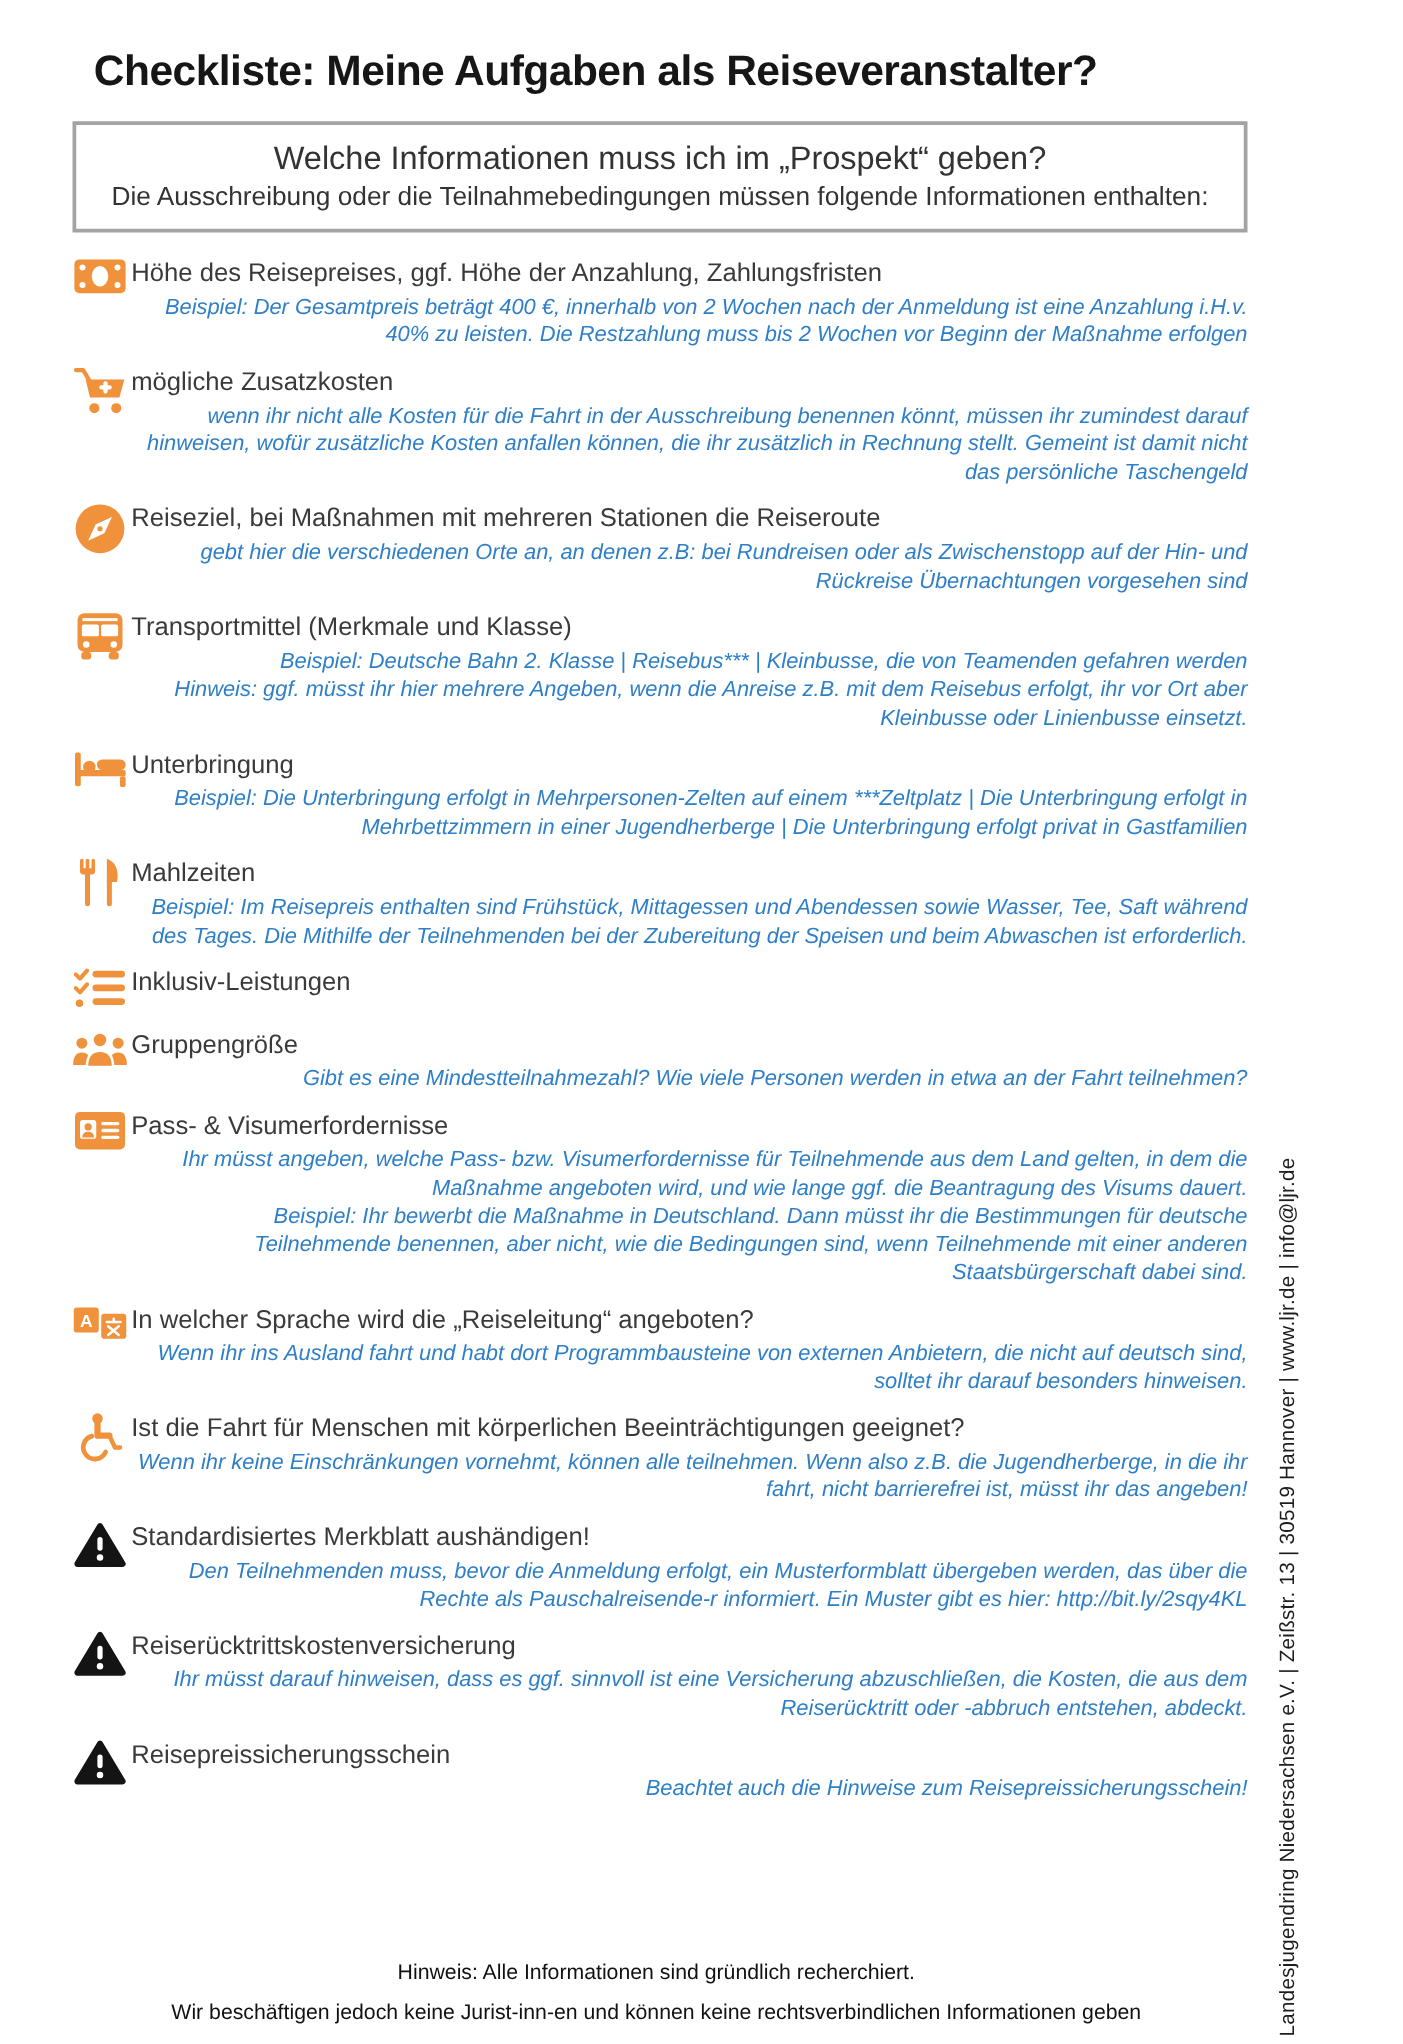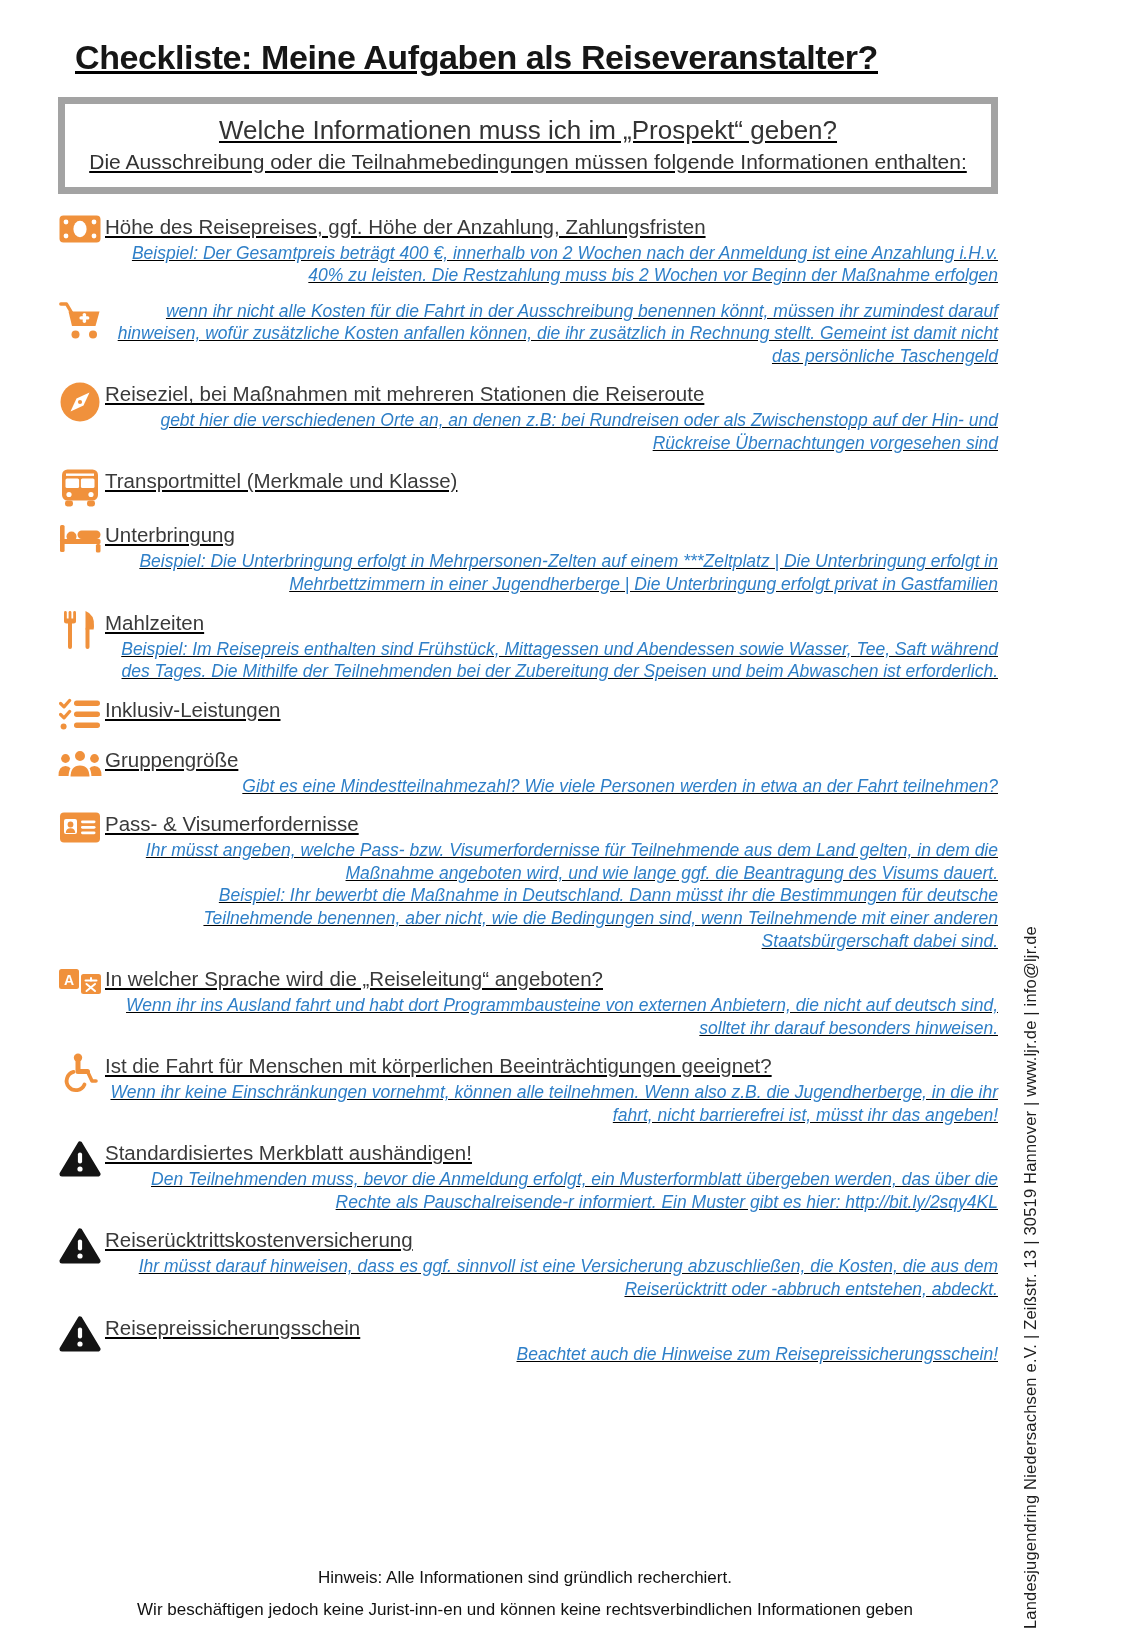--- a/index.html
+++ b/index.html
@@ -4,30 +4,29 @@
 <style>
   html,body{margin:0;padding:0;background:#ffffff;}
   .page{
     position:relative;
     width:1086px;height:1635px;
     background:#ffffff;
     font-family:"Liberation Sans", sans-serif;
     overflow:hidden;
     box-sizing:border-box;
     padding:34px 88px 0 58px;
-    text-decoration:underline;
   }
   .doc-title{
     font-size:34px;font-weight:700;color:#161616;
     letter-spacing:-0.4px;
     margin:4px 0 0 17px;
   }
   .info-box{
     margin-top:20px;
-    border:7px solid #a3a3a3;
+    border:3px solid #a3a3a3;
     padding:10px 8px 13px;
     text-align:center;
   }
   .info-box-title{font-size:26px;color:#333;line-height:1.25;}
   .info-box-subtitle{font-size:21px;color:#333;margin-top:3px;}
   .items{margin-top:19px;}
   .item{display:flex;gap:3px;margin-bottom:13px;}
   .item-icon{
     flex:0 0 44px;width:44px;
     display:flex;justify-content:center;align-items:flex-start;
@@ -89,20 +88,21 @@
           <svg width="42" height="39" viewBox="0 0 42 39">
             <path d="M1.8 3 h5.7 l5 8.5" stroke="currentColor" stroke-width="3.4" fill="none" stroke-linecap="round" stroke-linejoin="round"></path>
             <path d="M9.5 10.5 h31 l-4 14.5 H13 z" fill="currentColor"></path>
             <rect x="20.4" y="15.2" width="10" height="3.4" rx="1.7" fill="#fff"></rect>
             <rect x="23.7" y="11.9" width="3.4" height="10" rx="1.7" fill="#fff"></rect>
             <circle cx="16.5" cy="33.5" r="4" fill="currentColor"></circle>
             <circle cx="34" cy="33.5" r="4" fill="currentColor"></circle>
           </svg>
         </span>
     <div class="item-body">
+      <div class="item-heading">mögliche Zusatzkosten</div>
       <div class="item-desc">wenn ihr nicht alle Kosten für die Fahrt in der Ausschreibung benennen könnt, müssen ihr zumindest darauf hinweisen, wofür zusätzliche Kosten anfallen können, die ihr zusätzlich in Rechnung stellt. Gemeint ist damit nicht das persönliche Taschengeld</div>
     </div>
   </div>
 
   <div class="item">
     <span class="item-icon" style="color: rgb(240, 145, 60);">
           <svg width="42" height="42" viewBox="0 0 42 42">
             <circle cx="21" cy="21" r="19.5" fill="currentColor"></circle>
             <polygon points="11.5,30.5 17.5,17.5 30.5,11.5 24.5,24.5" fill="#fff"></polygon>
             <circle cx="21" cy="21" r="2.1" fill="currentColor"></circle>
@@ -122,20 +122,22 @@
             <rect x="5.5" y="10.5" width="13.6" height="9.5" rx="1.5" fill="#fff"></rect>
             <rect x="20.9" y="10.5" width="13.6" height="9.5" rx="1.5" fill="#fff"></rect>
             <circle cx="9" cy="26.5" r="2.6" fill="#fff"></circle>
             <circle cx="31" cy="26.5" r="2.6" fill="#fff"></circle>
             <rect x="5" y="32.5" width="8" height="6" rx="2.4" fill="currentColor"></rect>
             <rect x="27" y="32.5" width="8" height="6" rx="2.4" fill="currentColor"></rect>
           </svg>
         </span>
     <div class="item-body">
       <div class="item-heading">Transportmittel (Merkmale und Klasse)</div>
+      <div class="item-desc">Beispiel: Deutsche Bahn 2. Klasse | Reisebus*** | Kleinbusse, die von Teamenden gefahren werden
+Hinweis: ggf. müsst ihr hier mehrere Angeben, wenn die Anreise z.B. mit dem Reisebus erfolgt, ihr vor Ort aber Kleinbusse oder Linienbusse einsetzt.</div>
     </div>
   </div>
 
   <div class="item">
     <span class="item-icon" style="color: rgb(240, 145, 60);">
           <svg width="42" height="33" viewBox="0 0 42 33">
             <rect x="1" y="3" width="4.6" height="27" rx="1.6" fill="currentColor"></rect>
             <circle cx="12.5" cy="14.5" r="5" fill="currentColor"></circle>
             <rect x="18.5" y="8.5" width="23" height="8.5" rx="4.2" fill="currentColor"></rect>
             <rect x="1" y="17" width="40.5" height="5" rx="1.5" fill="currentColor"></rect>

